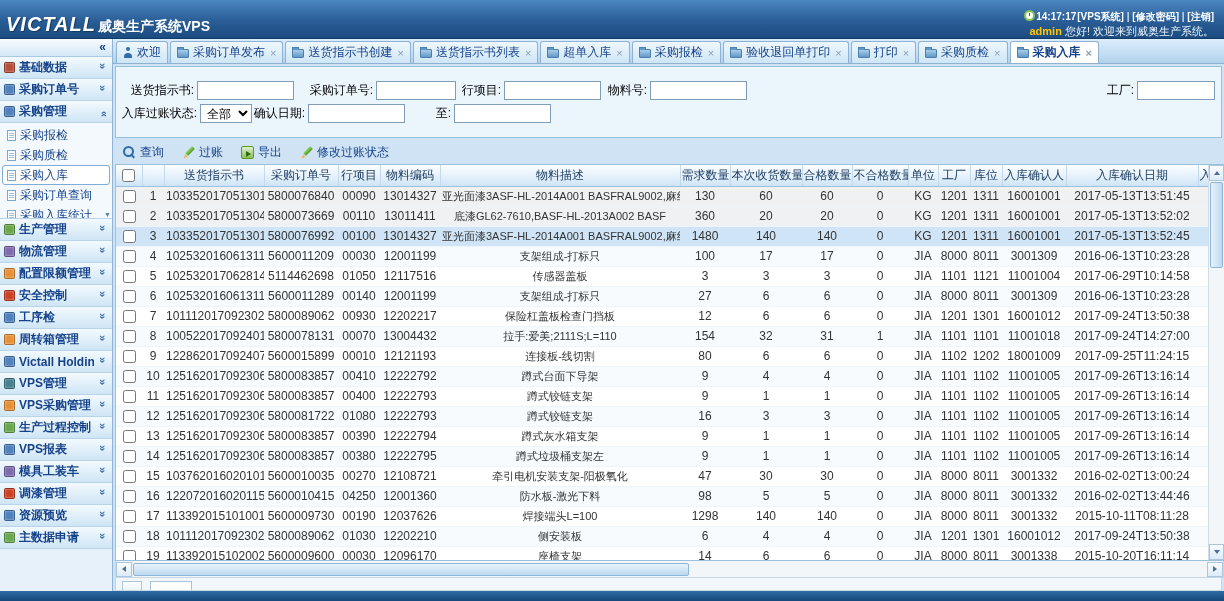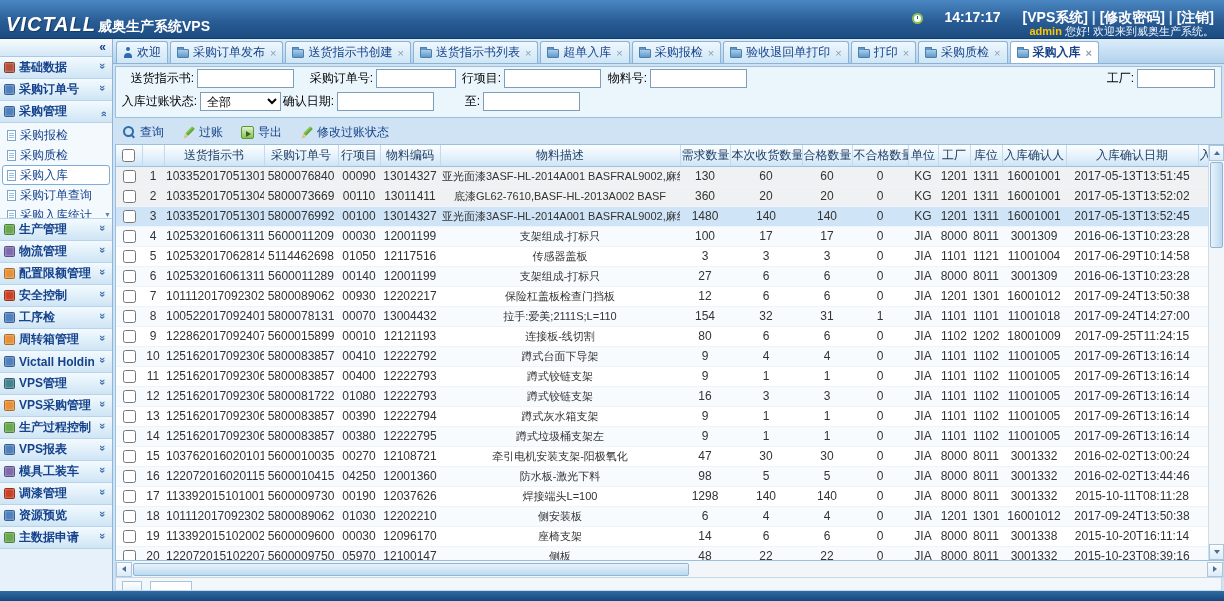--- a/index.html
+++ b/index.html
@@ -6,21 +6,21 @@
   html,body{width:1224px;height:601px;overflow:hidden}
   body{font-family:"Liberation Sans","DejaVu Sans",sans-serif;font-size:12px;background:#cfe3f4;color:#222}
   .page{width:1224px;height:601px;display:flex;flex-direction:column}
 
   
   .topbar{flex:0 0 32px;background:linear-gradient(#4a87c2,#2a5d96 55%,#1b4b80);display:flex;justify-content:space-between;align-items:center;padding:10px 10px 0 6px;border-bottom:1px solid #123a66}
   .logo-area{display:flex;align-items:baseline}
   .logo-victall{color:#fff;font-size:20px;font-weight:bold;font-style:italic;letter-spacing:1px;text-shadow:1px 1px 1px #123a66}
   .logo-suffix{color:#fff;font-size:14px;font-weight:bold;margin-left:2px}
   .top-right{display:flex;flex-direction:column;align-items:flex-end;line-height:14px}
-  .top-line1{display:flex;align-items:flex-end;gap:22px;color:#fff;font-weight:bold;font-size:14px}
+  .top-line1{display:flex;align-items:flex-start;gap:1px;color:#fff;font-weight:bold;font-size:10px}
   .clock-icon{width:11px;height:11px;border-radius:50%;background:#fff;border:2px solid #8cc152;position:relative;display:inline-block}
   .clock-icon::after{content:"";position:absolute;left:3px;top:1px;width:1px;height:3px;background:#2a5d96}
   .tlink{cursor:pointer}
   .sep{color:#cfe0f2}
   .top-line2{color:#eaf3fc;font-size:11px}
   .admin{color:#ffc600;font-weight:bold;margin-right:3px}
 
   
   .main{flex:1;display:flex;min-height:0}
 
@@ -47,29 +47,29 @@
   .tab{height:22px;display:flex;align-items:center;gap:4px;padding:0 6px;background:linear-gradient(#eef7fd,#cfe6f6);border:1px solid #8db2d4;border-bottom:none;border-radius:3px 3px 0 0;color:#15428b;white-space:nowrap;cursor:pointer;font-size:12px}
   .tab.active{background:#fff;font-weight:bold}
   .tab .close{color:#8aa0b5;font-size:11px;margin-left:1px;cursor:pointer}
   .ticon-folder{width:12px;height:9px;background:linear-gradient(#a8cdea,#6298c7);border:1px solid #4a7fae;border-radius:1px;position:relative;top:1px}
   .ticon-folder::before{content:"";position:absolute;top:-3px;left:-1px;width:5px;height:2px;background:#6298c7;border:1px solid #4a7fae;border-bottom:none;border-radius:1px 1px 0 0}
   .ticon-user{width:10px;height:11px;position:relative}
   .ticon-user::before{content:"";position:absolute;top:0;left:3px;width:4px;height:4px;border-radius:50%;background:#2d6ca8}
   .ticon-user::after{content:"";position:absolute;bottom:0;left:1px;width:8px;height:5px;border-radius:4px 4px 0 0;background:#2d6ca8}
 
   
-  .filter-panel{margin:2px;background:#ebf5fc;border:1px solid #99c0dd;padding:0 2px;flex:0 0 52px}
+  .filter-panel{margin:2px;background:#ebf5fc;border:1px solid #99c0dd;padding:12px 2px;flex:0 0 52px}
   .filter-row{display:flex;align-items:center;height:23px}
   .field{display:flex;align-items:center}
   .flabel{text-align:right;padding-right:3px;white-space:nowrap;overflow:hidden;color:#000}
   .finput{height:19px;border:1px solid #7f9db9;background:#fff;font-size:12px;padding:0 2px;font-family:inherit}
   .f0 .flabel{width:79px}.f0 .finput{width:97px}
   .f1 .flabel{width:82px}
   .r1 .f1 .finput{width:80px}
-  .r2 .f1 .finput{width:81px}
+  .r2 .f1 .finput{width:52px}
   .r1 .f2 .flabel{width:48px}
   .r2 .f2 .flabel{width:56px}
   .f2 .finput{width:97px}
   .f3 .flabel{width:49px}.f3 .finput{width:97px}
   .f4{margin-left:auto}.f4 .flabel{width:34px}.f4 .finput{width:78px;margin-right:4px}
 
   
   .toolbar{flex:0 0 24px;display:flex;align-items:center;gap:18px;padding:0 10px}
   .tbtn{display:flex;align-items:center;gap:4px;color:#15428b;cursor:pointer;text-decoration:none;font-size:12px}
   .tbicon{width:13px;height:13px;position:relative;display:inline-block}

